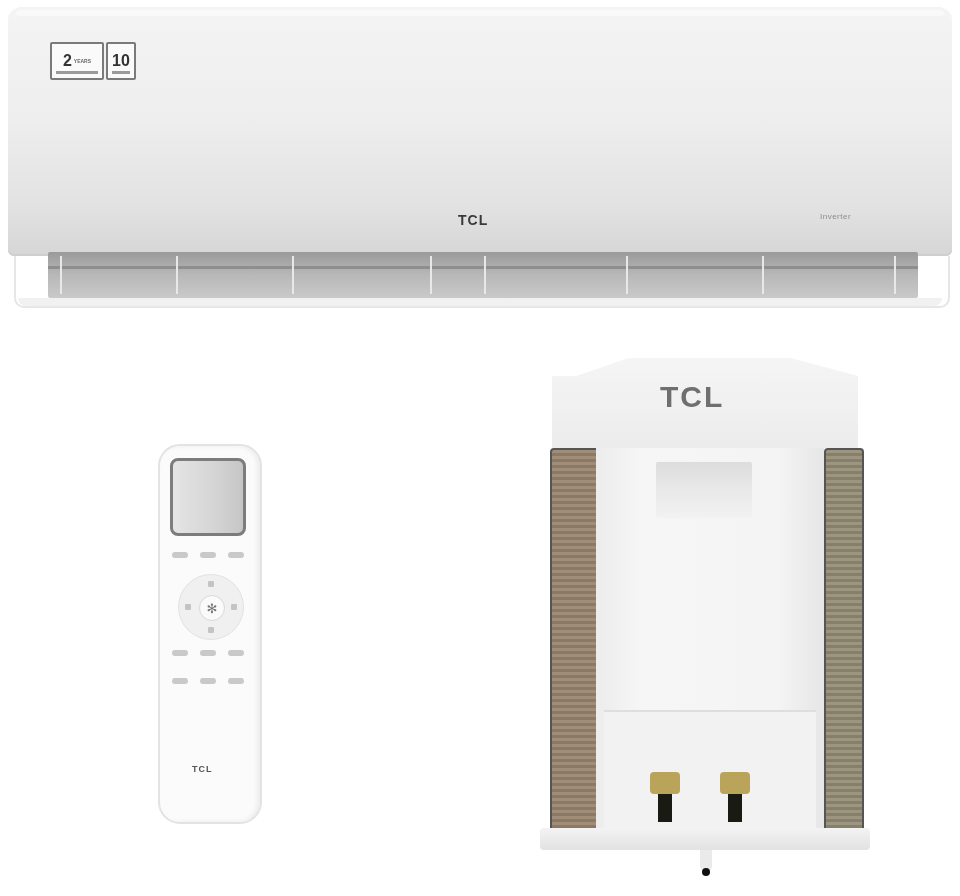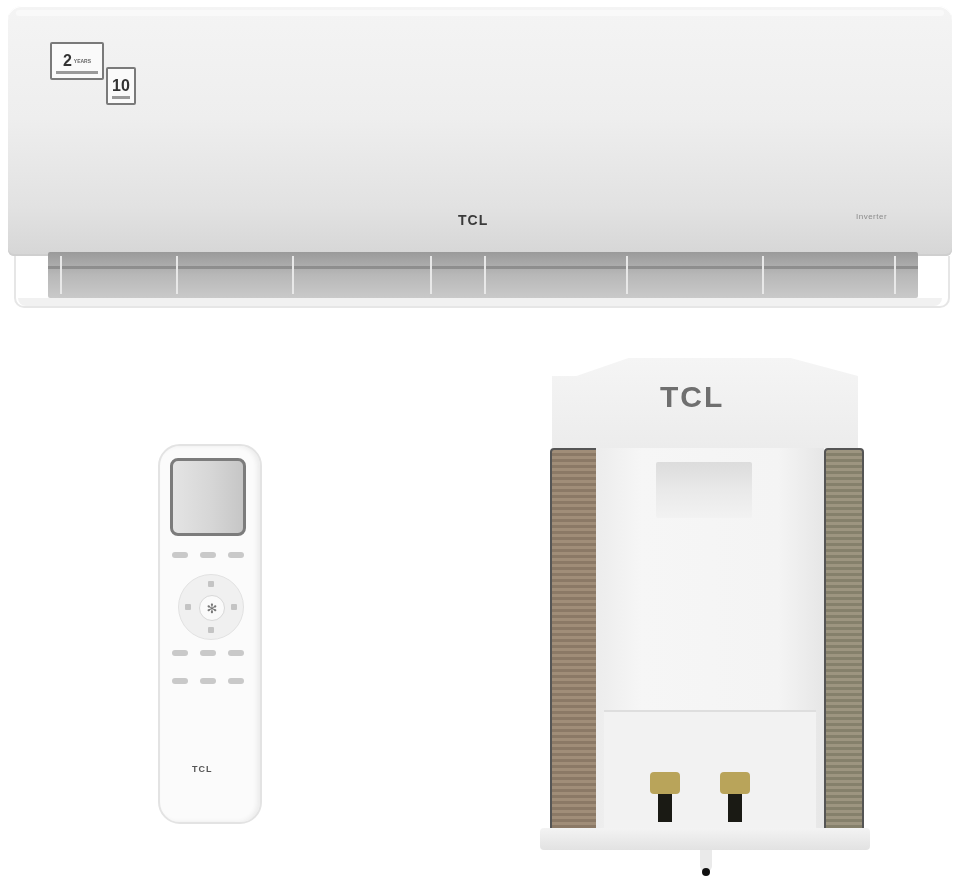--- a/index.html
+++ b/index.html
@@ -5,26 +5,26 @@
   html,body{margin:0;padding:0;}
   body{width:960px;height:896px;background:#ffffff;position:relative;overflow:hidden;font-family:"Liberation Sans",sans-serif;}
   
   .indoor{position:absolute;left:8px;top:6px;width:944px;height:300px;}
   .indoor-body{position:absolute;left:0;top:0;width:944px;height:250px;border-radius:14px 14px 6px 6px;
     background:linear-gradient(180deg,#f4f4f4 0%,#eeeeee 45%,#e2e2e2 80%,#d6d6d6 100%);
     box-shadow:inset 0 -2px 0 #cfcfcf, inset 0 1px 0 #ffffff;}
   .indoor-top-edge{position:absolute;left:8px;right:8px;top:4px;height:6px;border-radius:6px;background:#f9f9f9;}
   .badge{position:absolute;top:36px;height:34px;border:2px solid #7a7a7a;border-radius:2px;background:#fafafa;display:flex;align-items:center;justify-content:center;color:#333;font-weight:bold;}
   .badge-2{left:42px;width:50px;}
-  .badge-10{left:98px;width:26px;margin-top:25px;}
+  .badge-10{left:98px;width:26px;}
   .badge .big{font-size:16px;line-height:16px;}
   .badge .small{font-size:5px;color:#666;margin-left:2px;line-height:6px;}
   .badge .stripe{position:absolute;left:4px;right:4px;bottom:4px;height:3px;background:#9a9a9a;}
   .indoor-logo{position:absolute;left:450px;top:206px;font-size:14px;font-weight:bold;color:#3a3a3a;letter-spacing:1px;}
-  .indoor-tag{position:absolute;left:812px;top:206px;font-size:8px;color:#8a8a8a;letter-spacing:0.5px;margin-left:36px;}
+  .indoor-tag{position:absolute;left:812px;top:206px;font-size:8px;color:#8a8a8a;letter-spacing:0.5px;}
   .vent{position:absolute;left:40px;top:246px;width:870px;height:46px;background:linear-gradient(180deg,#9a9a9a 0%,#b8b8b8 50%,#c9c9c9 100%);border-radius:2px;}
   .vent-slat{position:absolute;top:4px;height:38px;width:2px;background:#e8e8e8;}
   .vent-louver{position:absolute;left:0;right:0;top:14px;height:3px;background:#6e6e6e;opacity:.5;}
   .indoor-base{position:absolute;left:6px;top:250px;width:932px;height:50px;border-radius:0 0 10px 10px;
     border:2px solid #e6e6e6;border-top:none;background:transparent;}
   .base-lip{position:absolute;left:10px;right:10px;top:292px;height:8px;background:#f1f1f1;border-radius:0 0 8px 8px;}
 
   
   .remote{position:absolute;left:158px;top:444px;width:100px;height:376px;border-radius:22px;background:#fbfbfb;border:2px solid #e3e3e3;box-shadow:inset -3px 0 4px #ececec;}
   .remote-screen{position:absolute;left:10px;top:12px;width:76px;height:78px;border-radius:8px;border:3px solid #7c7c7c;background:linear-gradient(90deg,#e4e4e4 0%,#d6d6d6 55%,#c6c6c6 100%);box-sizing:border-box;}

